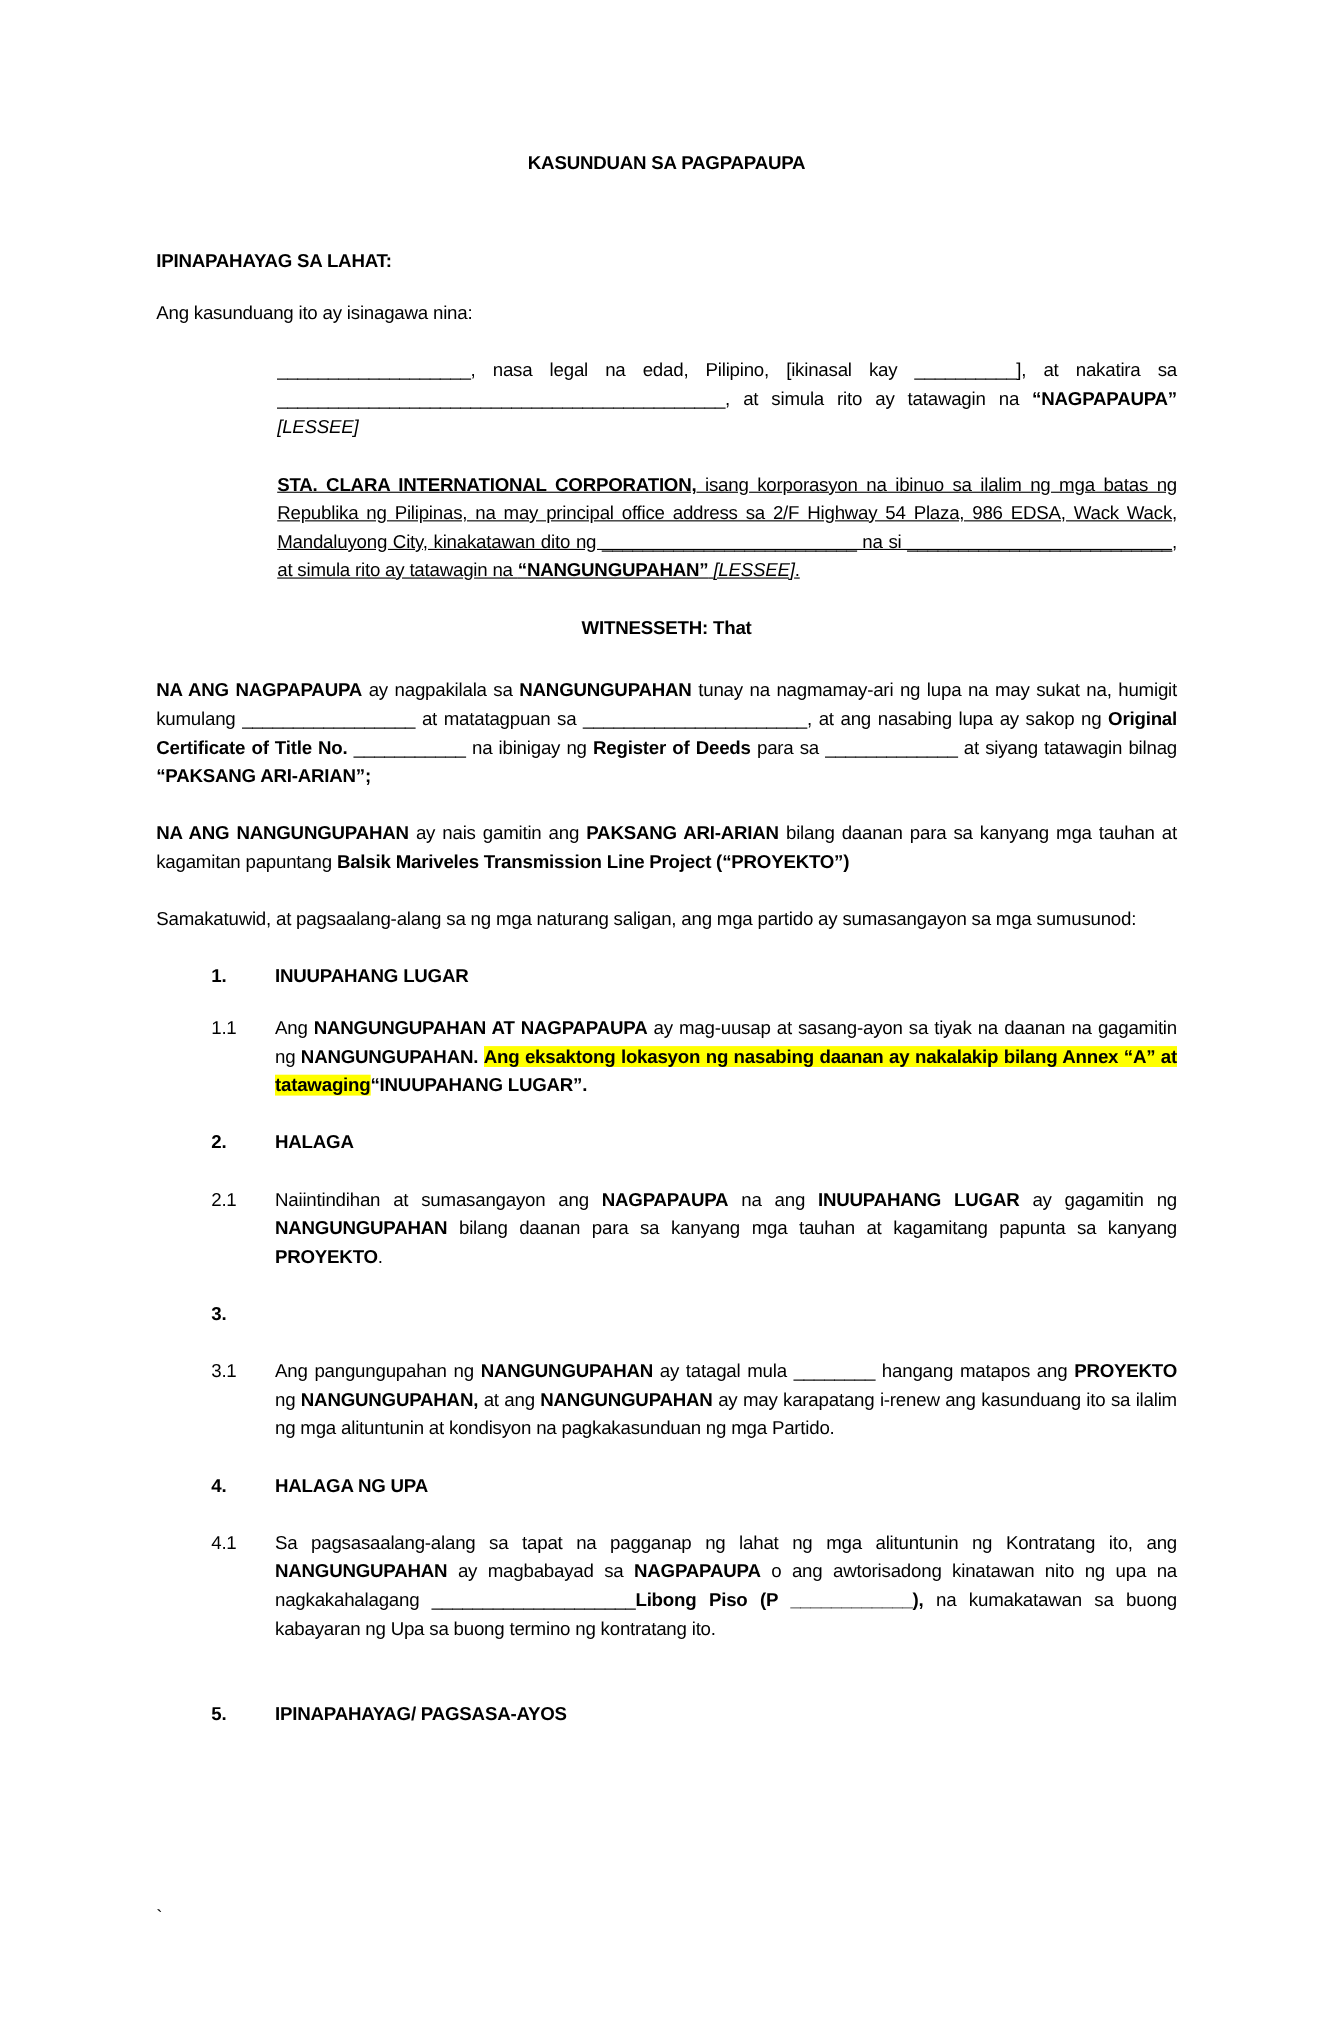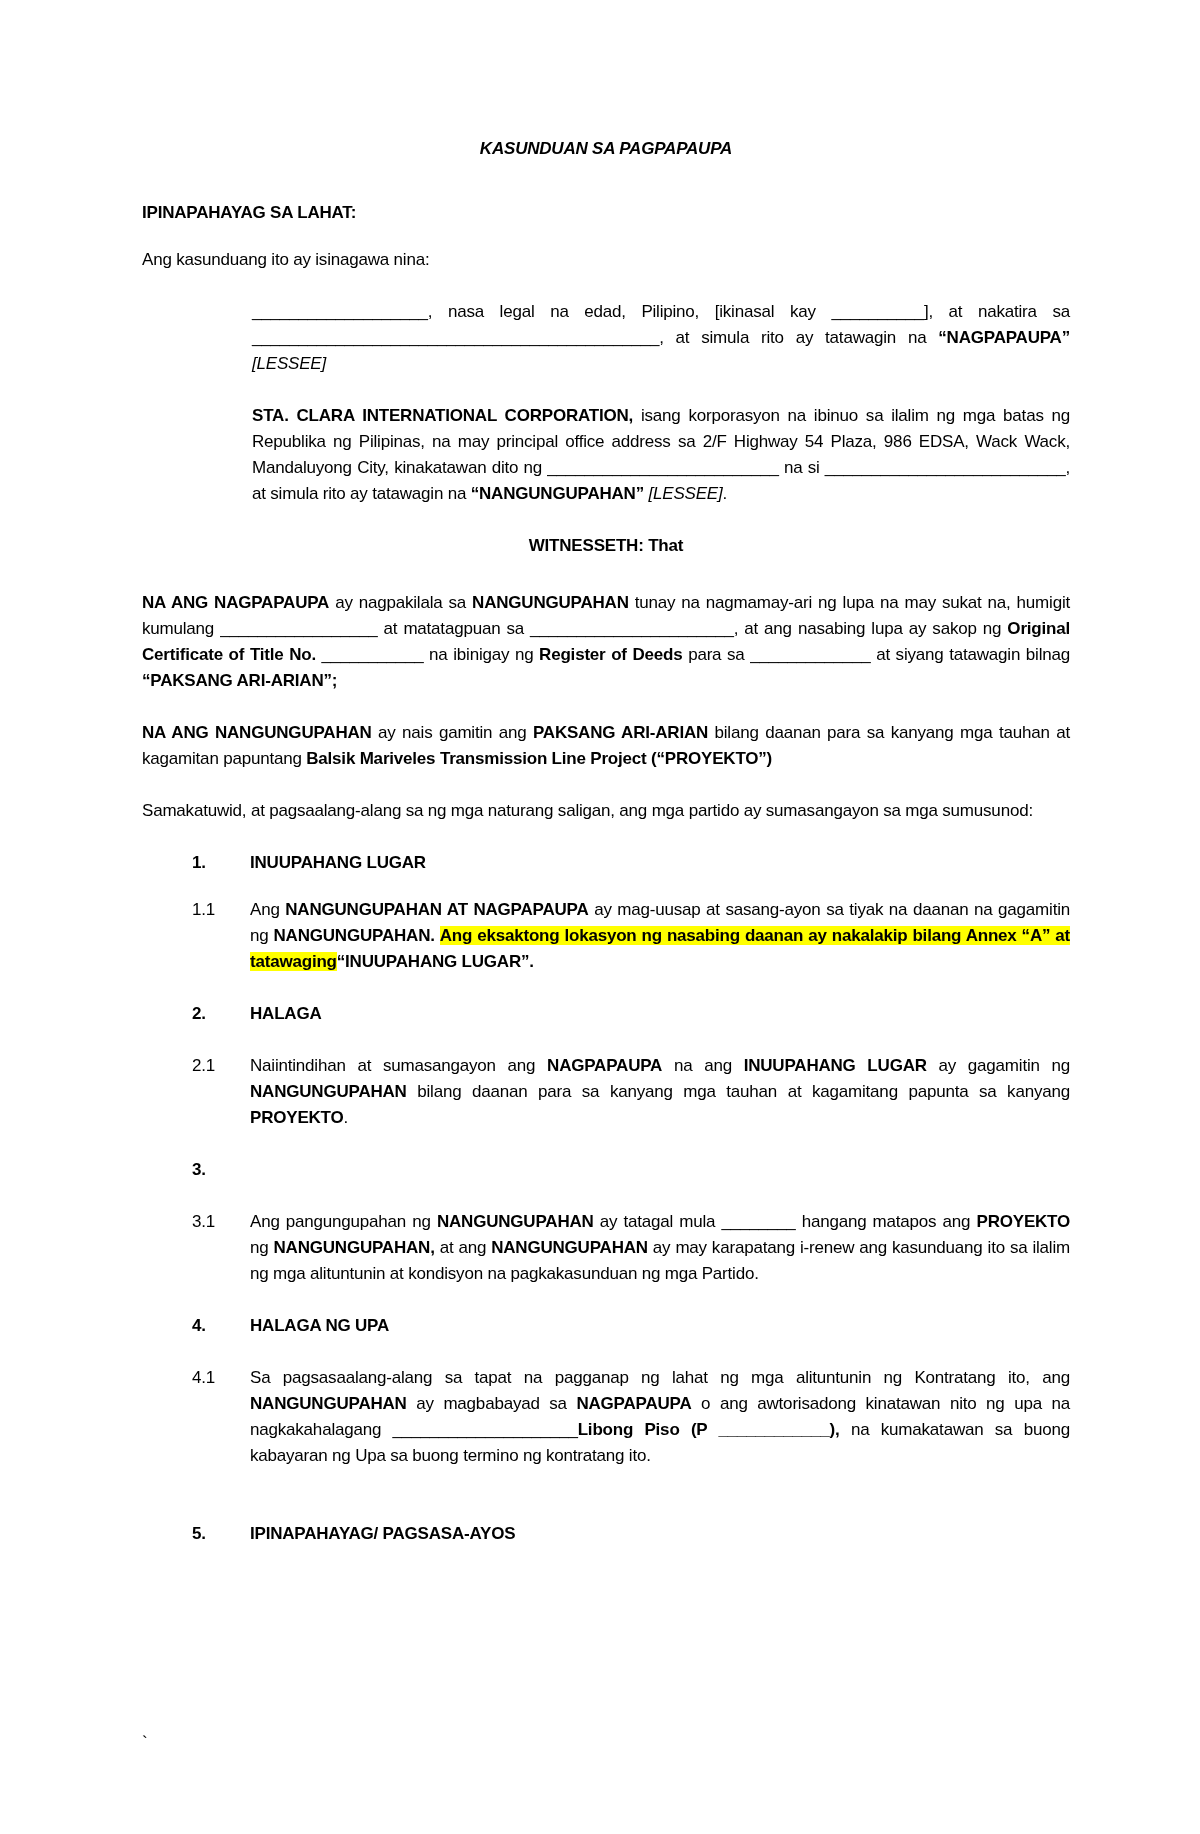--- a/index.html
+++ b/index.html
@@ -20,23 +20,23 @@
   .c{text-align:center;}
   .indent{margin-left:110px;}
   .b{font-weight:700;}
   .i{font-style:italic;}
   .hl{background:#ffff00;font-weight:700;}
   .clause{display:flex;align-items:flex-start;}
   .clause .num{flex:0 0 58px;margin-left:50px;}
   .clause .body{flex:1;text-align:justify;}
   .gap21{margin-bottom:21px;}
   .gap26{margin-bottom:26px;}
-  .gap30{}
+  .gap30{text-decoration:underline;}
   .gap31{margin-bottom:31px;}
-  .gap47{margin-bottom:38px;font-style:italic;}
+  .gap47{margin-bottom:63px;}
   .gap52{margin-bottom:52px;}
   .footer-mark{
     position:absolute;left:142px;top:1730px;
     font-size:17px;line-height:26px;
   }
 </style>
 </head>
 <body>
 
 <div class="doc">

